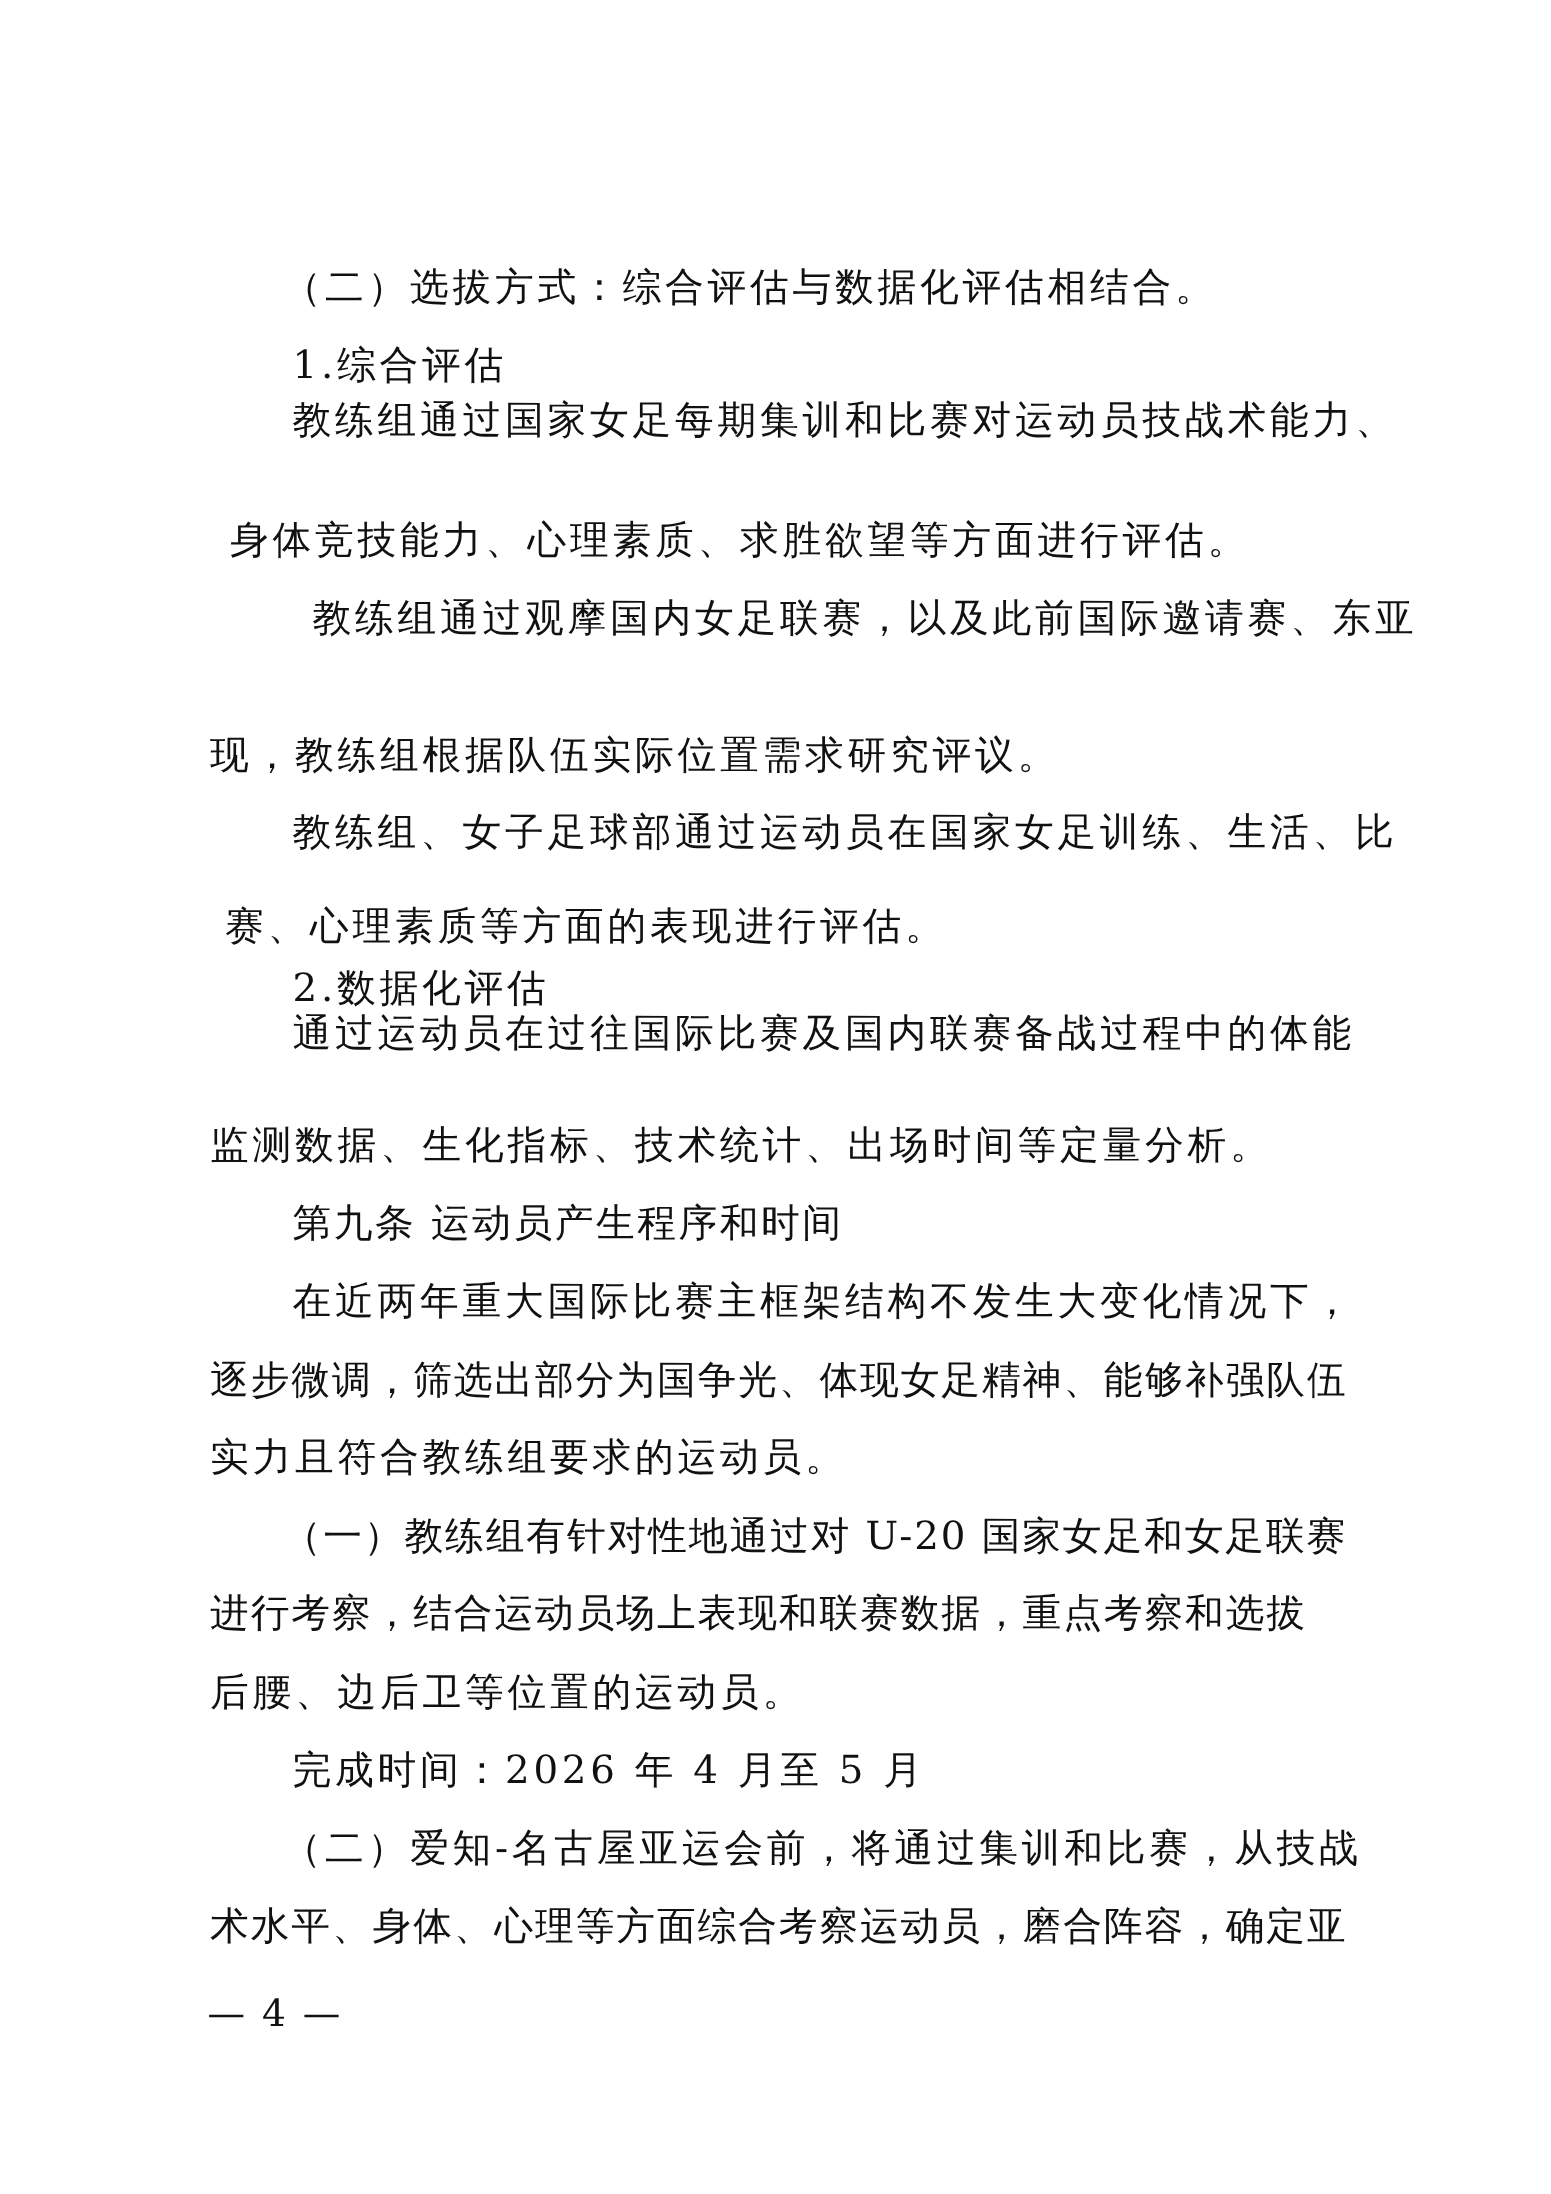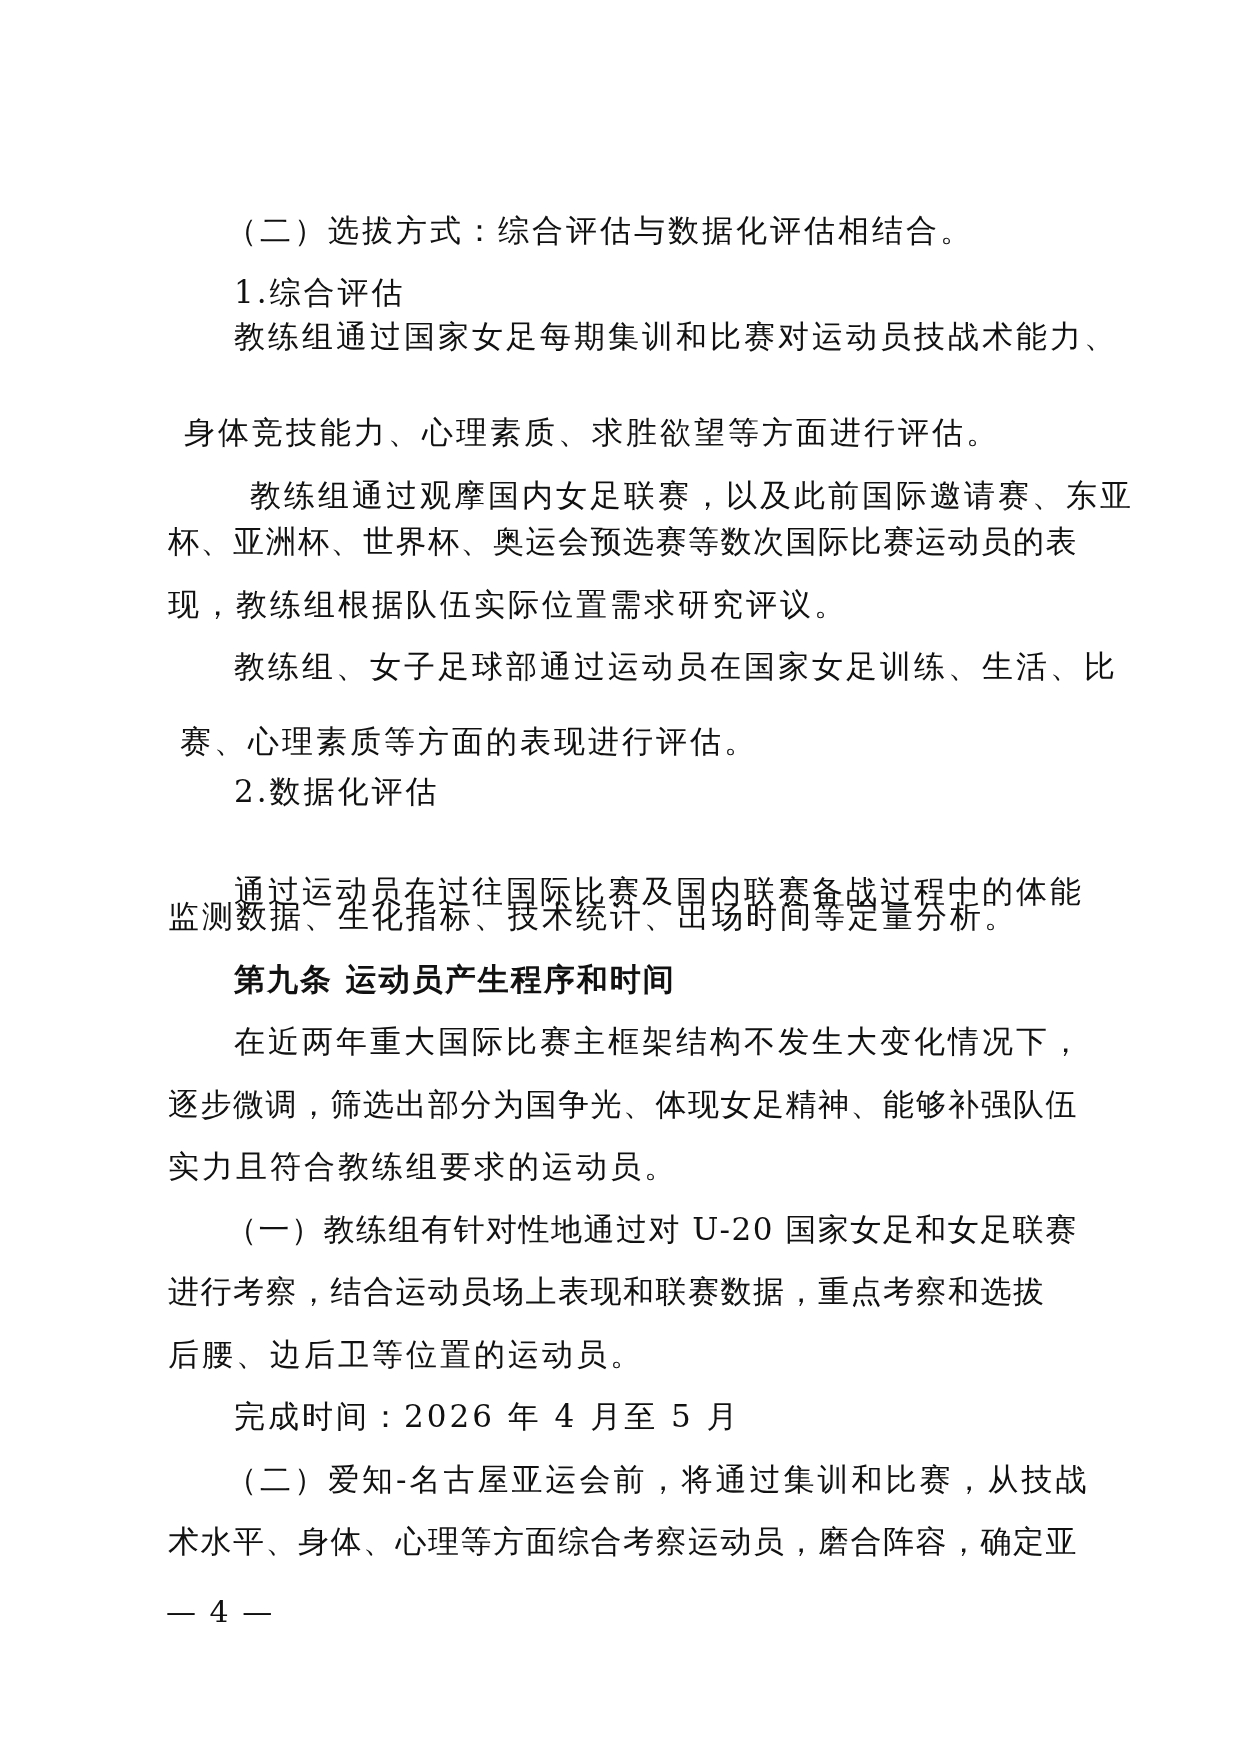--- a/index.html
+++ b/index.html
@@ -3,38 +3,37 @@
 <meta charset="utf-8">
 <style>
   html, body { margin:0; padding:0; background:#ffffff; }
   body { width:1241px; height:1755px; position:relative; overflow:hidden;
          font-family: "DejaVu Serif", "Liberation Serif", serif; color:#111; }
   .page { position:absolute; left:0; top:0; width:1035px; height:1755px; }
   .line { position:absolute; left:168px; width:960px; height:62px; line-height:62px;
           font-size:31px; letter-spacing:3px; white-space:nowrap; }
   .indent { left:234px; }
   .indent-paren { left:226px; }
-  .bold { font-family: "DejaVu Sans", "Liberation Sans", sans-serif; font-weight:bold; letter-spacing:2px; }
+  .bold { font-family: "DejaVu Sans", "Liberation Sans", sans-serif; font-weight:normal; letter-spacing:2px; }
   .pagenum { position:absolute; left:166px; top:1592px; font-size:30px; line-height:40px; white-space:nowrap; letter-spacing:2px; }
 </style>
 </head>
 <body>
 
 <div class="page">
   <p class="line indent-paren" style="top:199px;margin:0">（二）选拔方式：综合评估与数据化评估相结合。</p>
   <p class="line indent" style="top:261px;margin:0">1.综合评估</p>
   <p class="line indent" style="top:305px;margin:0">教练组通过国家女足每期集训和比赛对运动员技战术能力、</p>
   <p class="line" style="top:385px;margin:16px">身体竞技能力、心理素质、求胜欲望等方面进行评估。</p>
   <p class="line indent" style="top:448px;margin:16px">教练组通过观摩国内女足联赛，以及此前国际邀请赛、东亚</p>
-  <p class="line" style="top:510px;margin:0;letter-spacing:1.5px">杯、亚洲杯、世界杯、奥运会预选赛等数次国际比赛运动员的表</p>
   <p class="line" style="top:573px;margin:0">现，教练组根据队伍实际位置需求研究评议。</p>
   <p class="line indent" style="top:635px;margin:0">教练组、女子足球部通过运动员在国家女足训练、生活、比</p>
   <p class="line" style="top:698px;margin:12px">赛、心理素质等方面的表现进行评估。</p>
   <p class="line indent" style="top:760px;margin:0">2.数据化评估</p>
-  <p class="line indent" style="top:860px;margin:0">通过运动员在过往国际比赛及国内联赛备战过程中的体能</p>
+  <p class="line indent" style="top:796px;margin:0">通过运动员在过往国际比赛及国内联赛备战过程中的体能</p>
   <p class="line" style="top:885px;margin:0">监测数据、生化指标、技术统计、出场时间等定量分析。</p>
   <p class="line indent bold" style="top:948px;margin:0">第九条 运动员产生程序和时间</p>
   <p class="line indent" style="top:1010px;margin:0">在近两年重大国际比赛主框架结构不发生大变化情况下，</p>
   <p class="line" style="top:1073px;margin:0;letter-spacing:1.5px">逐步微调，筛选出部分为国争光、体现女足精神、能够补强队伍</p>
   <p class="line" style="top:1135px;margin:0">实力且符合教练组要求的运动员。</p>
   <p class="line indent-paren" style="top:1198px;margin:0;letter-spacing:1.5px">（一）教练组有针对性地通过对 U-20 国家女足和女足联赛</p>
   <p class="line" style="top:1260px;margin:0;letter-spacing:1.5px">进行考察，结合运动员场上表现和联赛数据，重点考察和选拔</p>
   <p class="line" style="top:1323px;margin:0">后腰、边后卫等位置的运动员。</p>
   <p class="line indent" style="top:1385px;margin:0">完成时间：2026 年 4 月至 5 月</p>
   <p class="line indent-paren" style="top:1448px;margin:0">（二）爱知-名古屋亚运会前，将通过集训和比赛，从技战</p>

